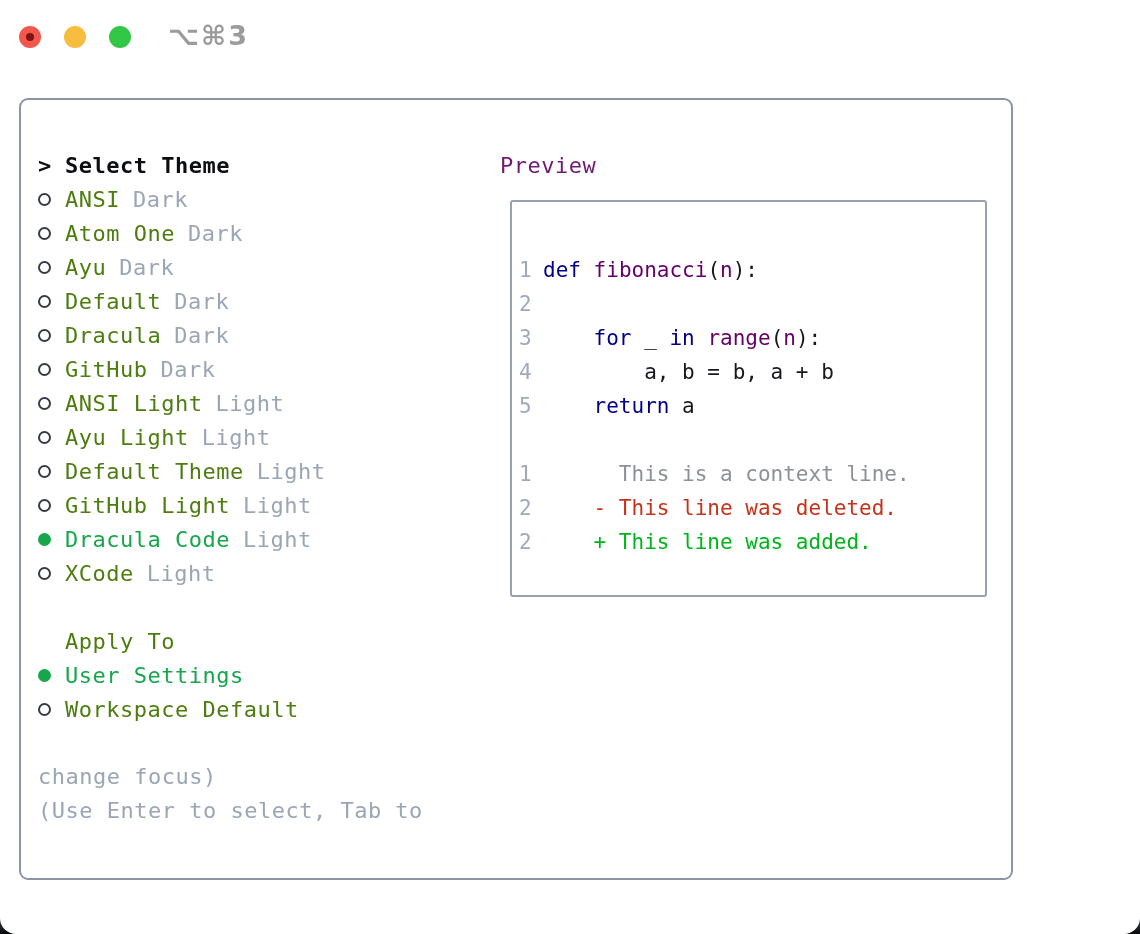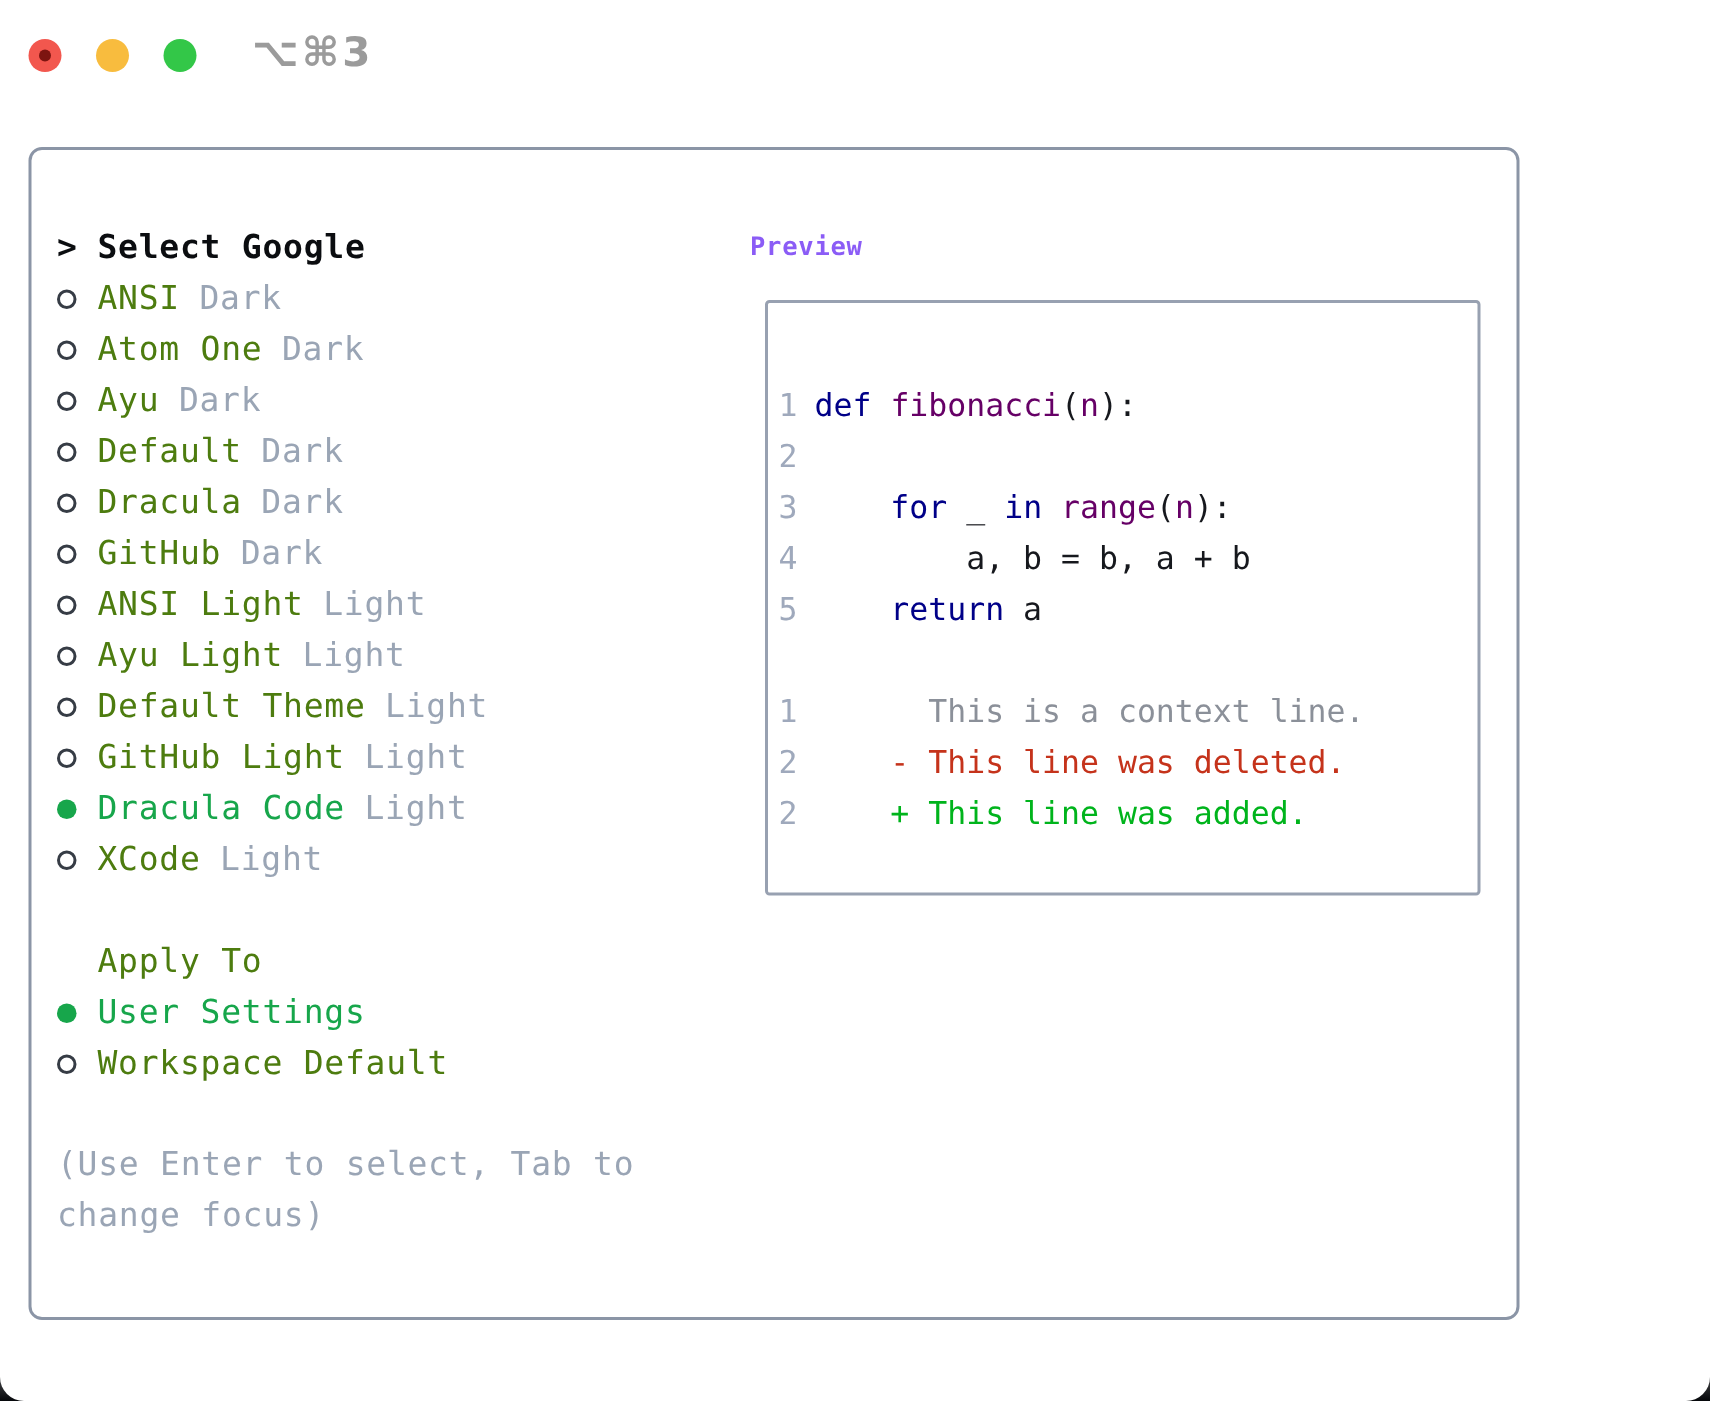--- a/index.html
+++ b/index.html
@@ -37,21 +37,21 @@
   .dot{width:13px;height:13px;border-radius:50%;border:2px solid #363c45;box-sizing:border-box;}
   .dot.filled{border:none;background:#17a64b;}
   .hdr{font-weight:bold;color:#0b0d10;}
   .name{color:#4d7c0f;white-space:pre;}
   .name.sel{color:#17a64b;}
   .variant{color:#9aa5b5;margin-left:13px;white-space:pre;}
   .spacer{height:34px;}
   .help{color:#9aa5b5;font-size:22px;letter-spacing:0.5px;line-height:34px;white-space:pre;}
   
   .preview-title{position:absolute;left:479px;top:48px;height:34px;display:flex;align-items:center;
-    font-size:17px;font-weight:bold;color:#8b5cf6;letter-spacing:0.5px;}
+    font-size:22px;font-weight:normal;color:#701a75;letter-spacing:0.5px;}
   .preview-box{
     position:absolute;left:489px;top:100px;width:473px;height:393px;
     border:2px solid #98a1b1;border-radius:3px;background:#fff;box-sizing:content-box;
     overflow:hidden;
   }
   .code-block{padding:51px 0 0 7px;}
   .code-line{display:flex;height:34px;align-items:center;font-size:21px;}
   .ln{width:14px;flex:none;margin-right:10px;color:#9fa9bc;white-space:pre;}
   .code-line pre{margin:0;font:inherit;white-space:pre;display:inline;text-align:center;}
   .c-kw{color:#000088;}
@@ -76,21 +76,21 @@
     <span class="win-title">⌥⌘3</span>
   </div>
 
   <div class="app-box">
 
     <div class="panel">
       <div class="row">
         <span class="mk">
             <span class="chev">&gt;</span>
           </span>
-        <span class="hdr">Select Google</span>
+        <span class="hdr">Select Theme</span>
       </div>
 
       <div>
           <div class="row">
             <span class="mk">
               <span class="dot"></span>
             </span>
             <span class="name">ANSI</span>
             <span class="variant">Dark</span>
           </div>
@@ -190,22 +190,22 @@
           <div class="row">
             <span class="mk">
               <span class="dot"></span>
             </span>
             <span class="name">Workspace Default</span>
           </div>
         </div>
 
       <div class="spacer"></div>
 
+      <div class="help">change focus)</div>
       <div class="help">(Use Enter to select, Tab to</div>
-      <div class="help">change focus)</div>
     </div>
 
     <div class="preview-title">Preview</div>
 
     <div class="preview-box">
       <div class="code-block">
           <div class="code-line">
             <span class="ln">1</span>
             <pre><span class="c-kw">def</span><span class="c-plain"> </span><span class="c-fn">fibonacci</span><span class="c-plain">(</span><span class="c-fn">n</span><span class="c-plain">):</span></pre>
           </div>

